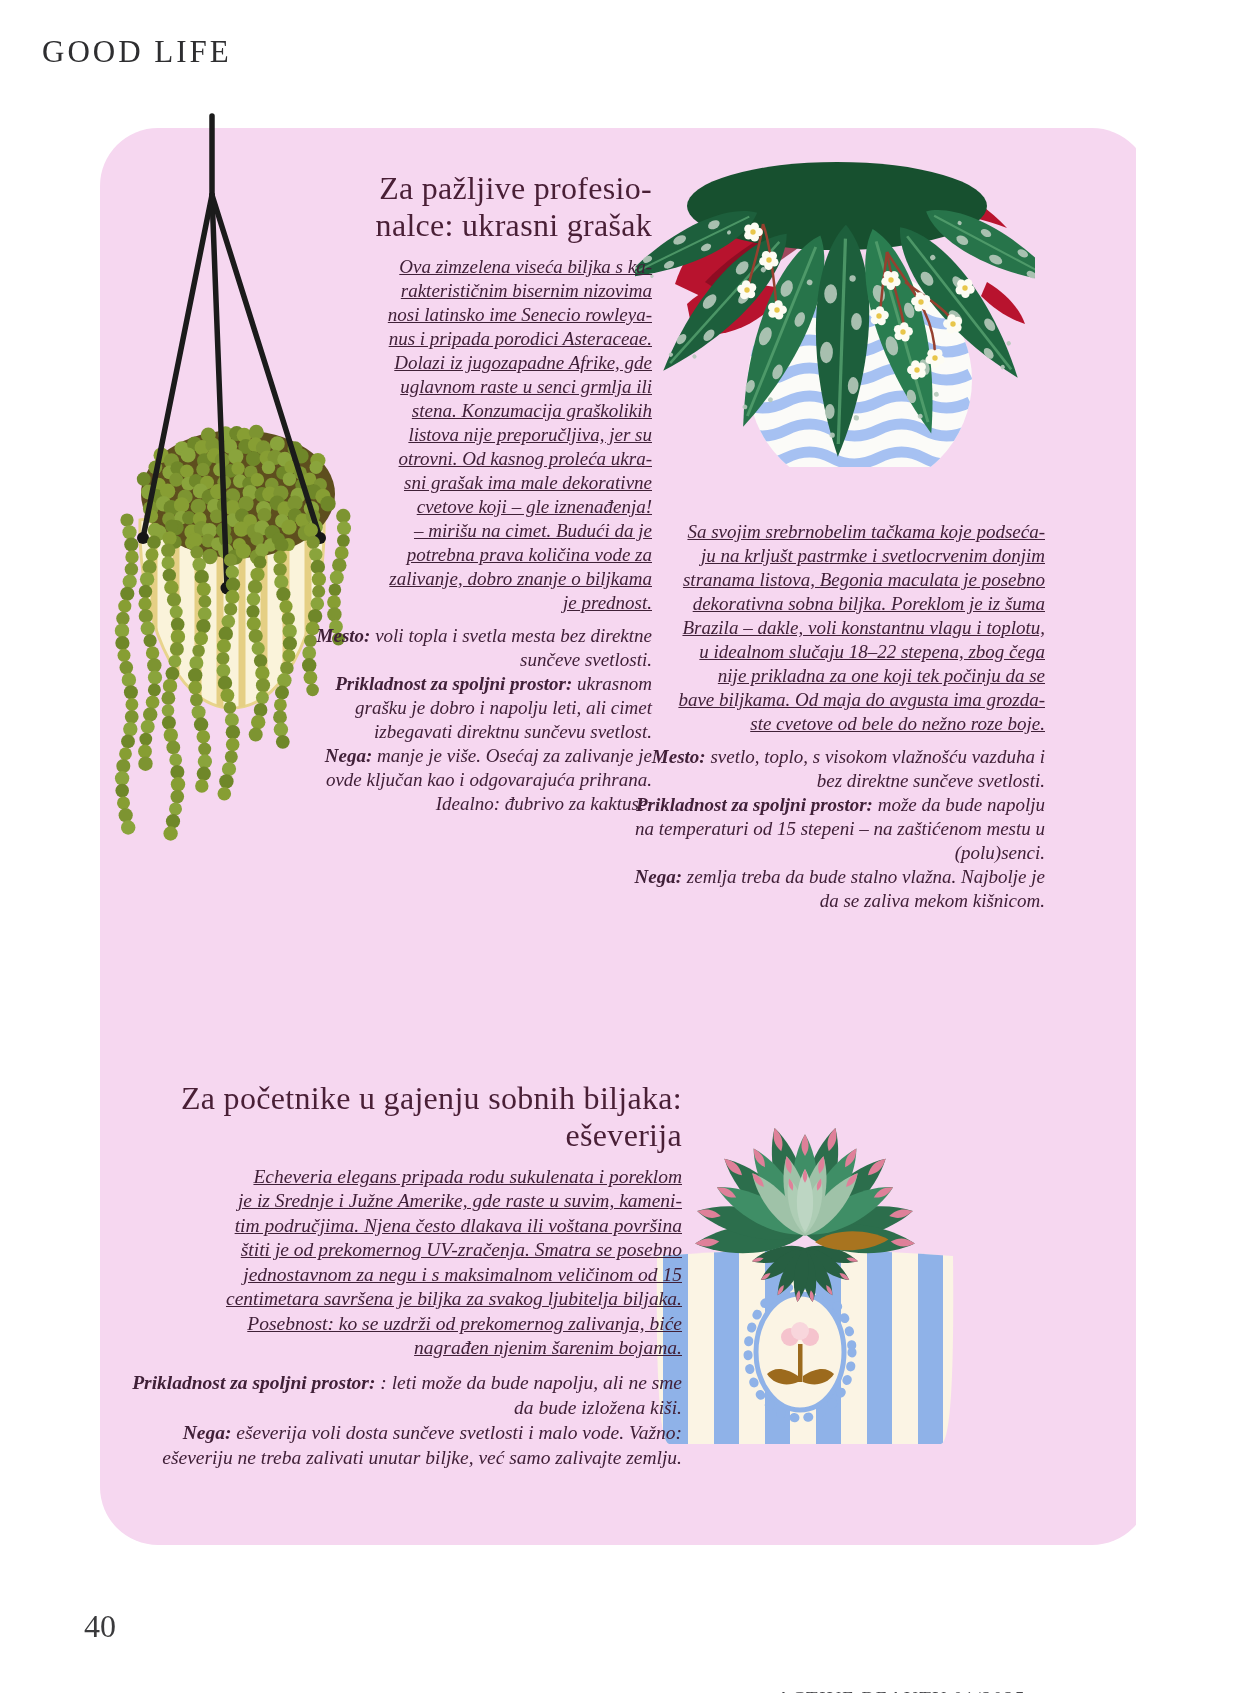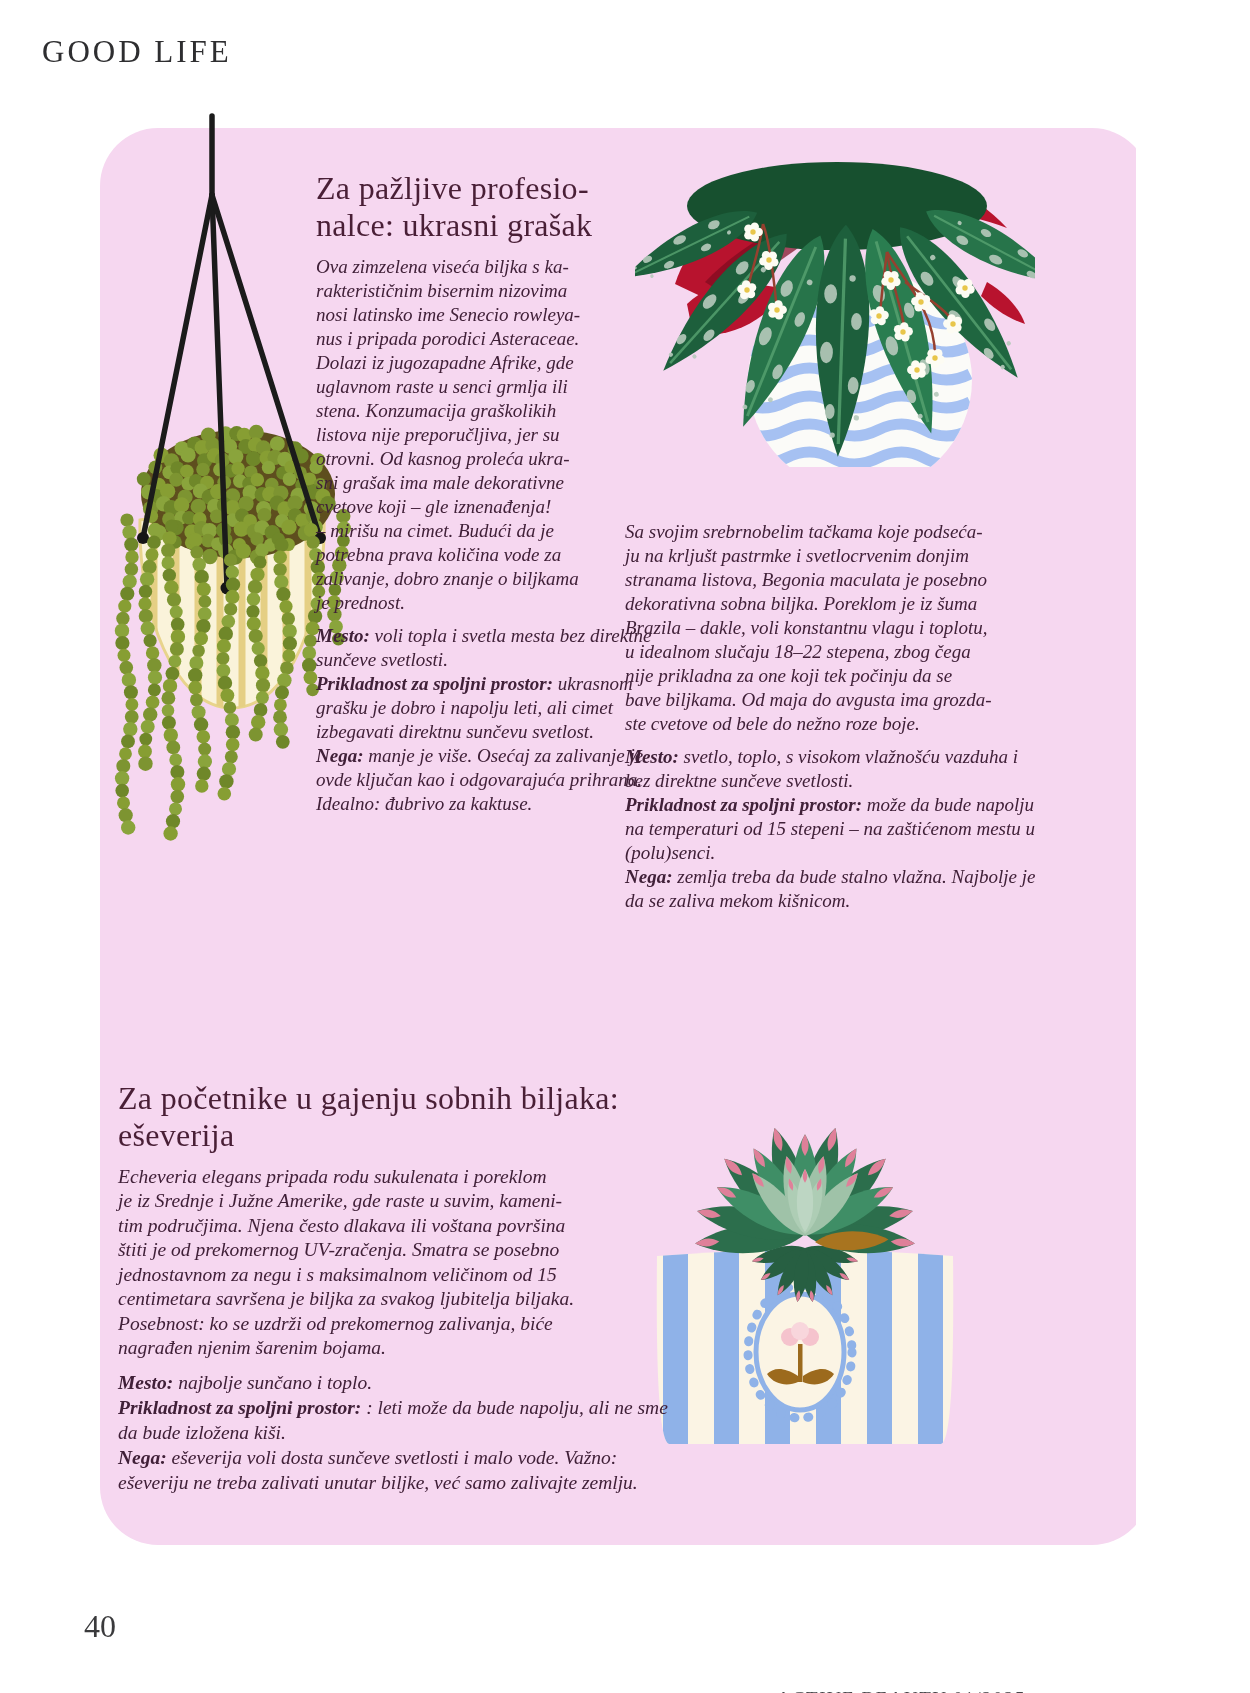--- a/index.html
+++ b/index.html
@@ -17,28 +17,28 @@
   .panel{position:absolute;left:100px;top:128px;width:1050px;height:1417px;
          background:#f6d7f0;border-radius:58px;}
 
   
   .illus{position:absolute;z-index:2;}
   .illus.pearls{left:92px;top:112px;width:270px;height:730px;}
   .illus.begonia{left:635px;top:132px;width:400px;height:335px;}
   .illus.echeveria{left:615px;top:1052px;width:345px;height:400px;}
 
   
-  .art{position:absolute;z-index:3;text-align:left;color:#402038;}
+  .art{position:absolute;z-index:3;text-align:right;color:#402038;}
   .a1{left:316px;top:170px;width:336px;}
   .a2{left:625px;top:520px;width:420px;}
   .a3{left:118px;top:1080px;width:564px;}
   .title{margin:0 0 10px 0;font-weight:400;font-size:32px;line-height:1.17;
          color:#491f36;letter-spacing:.3px;}
   .title .tl{display:block;white-space:nowrap;}
-  .intro{margin:0;font-style:italic;font-size:19px;line-height:24px;white-space:pre;}
+  .intro{margin:0;font-style:italic;font-size:19px;line-height:24px;white-space:pre;text-decoration:underline;}
   .a3 .intro{font-size:19.5px;line-height:24.5px;}
   .details{margin-top:9px;}
   .detail{margin:0;font-style:italic;font-size:19px;line-height:24px;}
   .a3 .detail{font-size:19.5px;line-height:25px;}
   .detail b{font-weight:700;margin-top:38px;}
 
   
   .page-number{position:absolute;left:84px;top:1608px;font-size:32px;color:#3a3a3c;}
   .magazine-credit{position:absolute;right:110px;top:1688px;font-size:19px;
                    letter-spacing:1.5px;color:#46464a;}
@@ -669,21 +669,20 @@
     </h2>
     <p class="intro">Echeveria elegans pripada rodu sukulenata i poreklom
 je iz Srednje i Južne Amerike, gde raste u suvim, kameni-
 tim područjima. Njena često dlakava ili voštana površina
 štiti je od prekomernog UV-zračenja. Smatra se posebno
 jednostavnom za negu i s maksimalnom veličinom od 15
 centimetara savršena je biljka za svakog ljubitelja biljaka.
 Posebnost: ko se uzdrži od prekomernog zalivanja, biće
 nagrađen njenim šarenim bojama.</p>
     <div class="details">
-      <p class="detail"><b>Mesto:</b> <span>najbolje sunčano i toplo.</span></p>
       <p class="detail"><b>Prikladnost za spoljni prostor:</b> <span>: leti može da bude napolju, ali ne sme da bude izložena kiši.</span></p>
       <p class="detail"><b>Nega:</b> <span>eševerija voli dosta sunčeve svetlosti i malo vode. Važno: eševeriju ne treba zalivati unutar biljke, već samo zalivajte zemlju.</span></p>
     </div>
   </article>
 
   <span class="page-number">40</span>
   <span class="magazine-credit">ACTIVE BEAUTY 01/2025</span>
 
 </div>
 

